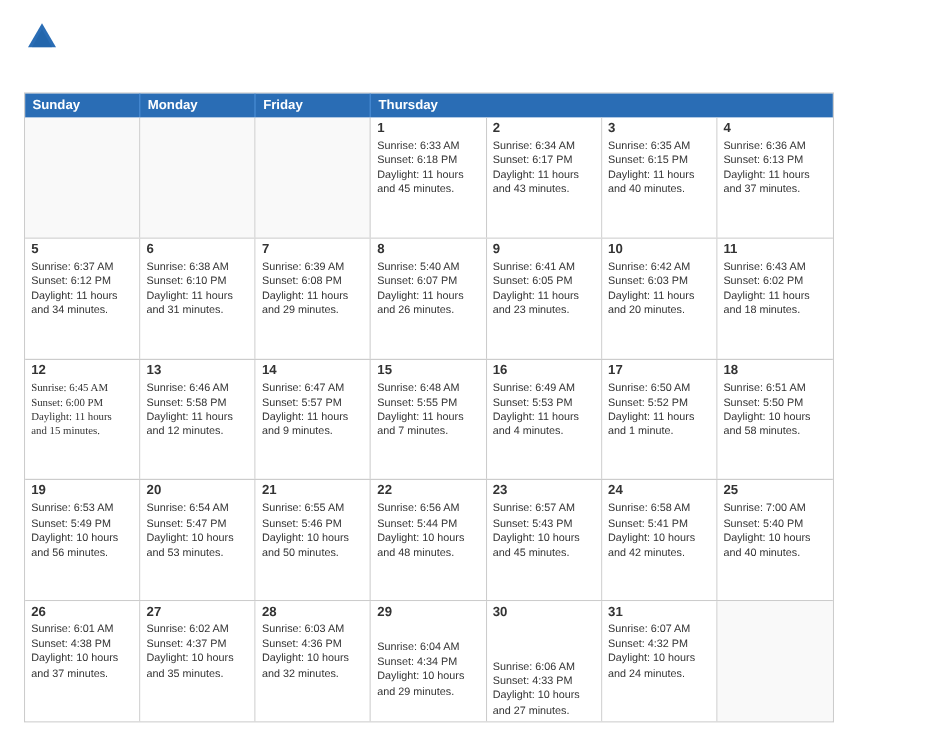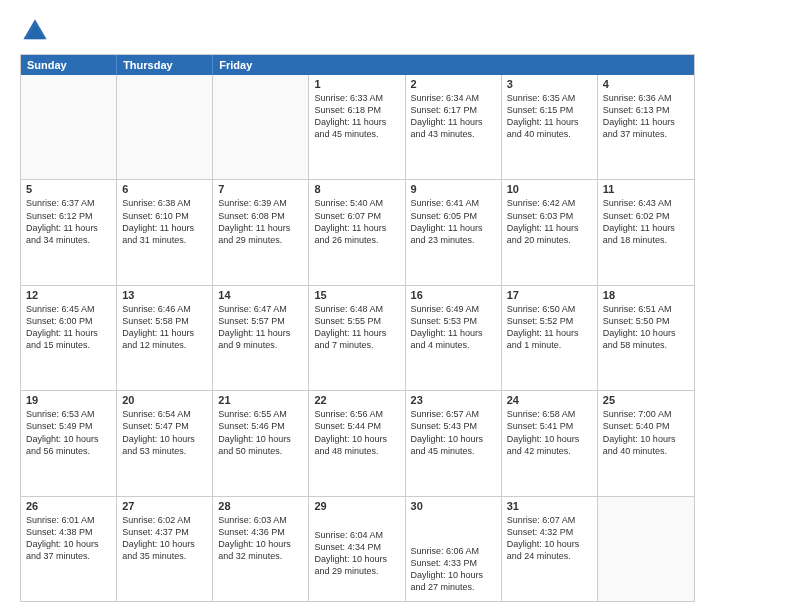--- a/index.html
+++ b/index.html
@@ -9,20 +9,21 @@
       font-family: Arial, sans-serif;
       background: #fff;
       overflow: hidden;
     }
     .page {
       width: 715px;
       height: 612px;
       padding: 16px 20px 10px 20px;
       display: flex;
       flex-direction: column;
+      gap: 23px;
     }
     .header {
       display: flex;
       align-items: flex-start;
       justify-content: space-between;
       margin-bottom: 8px;
     }
     .logo {
       display: flex;
       align-items: center;
@@ -132,22 +133,23 @@
     </div>
     <div class="title-block">
       <div class="month-title"></div>
       <div class="location"></div>
     </div>
   </div>
 
   <div class="calendar">
     <div class="cal-header">
     <div class="cal-header-cell">Sunday</div>
+        <div class="cal-header-cell">Monday</div>
+        <div class="cal-header-cell">Friday</div>
         <div class="cal-header-cell">Thursday</div>
-        <div class="cal-header-cell">Friday</div>
       </div>
     <div class="cal-body">
     <div class="cal-row">
           <div class="cal-cell empty"></div>
           <div class="cal-cell empty"></div>
           <div class="cal-cell empty"></div>
           <div class="cal-cell">
             <span class="day-num">1</span>
             <div class="info" style="white-space: pre-line;">Sunrise: 6:33 AM
 Sunset: 6:18 PM
@@ -223,21 +225,21 @@
             <span class="day-num">11</span>
             <div class="info" style="white-space: pre-line;">Sunrise: 6:43 AM
 Sunset: 6:02 PM
 Daylight: 11 hours
 and 18 minutes.</div>
           </div>
         </div>
         <div class="cal-row">
           <div class="cal-cell">
             <span class="day-num">12</span>
-            <div class="info" style="white-space: pre-line;">Sunrise: 6:45 AM
+            <div class="info" style="white-space: pre-line; font-family: Liberation Serif, serif;">Sunrise: 6:45 AM
 Sunset: 6:00 PM
 Daylight: 11 hours
 and 15 minutes.</div>
           </div>
           <div class="cal-cell">
             <span class="day-num">13</span>
             <div class="info" style="white-space: pre-line;">Sunrise: 6:46 AM
 Sunset: 5:58 PM
 Daylight: 11 hours
 and 12 minutes.</div>

